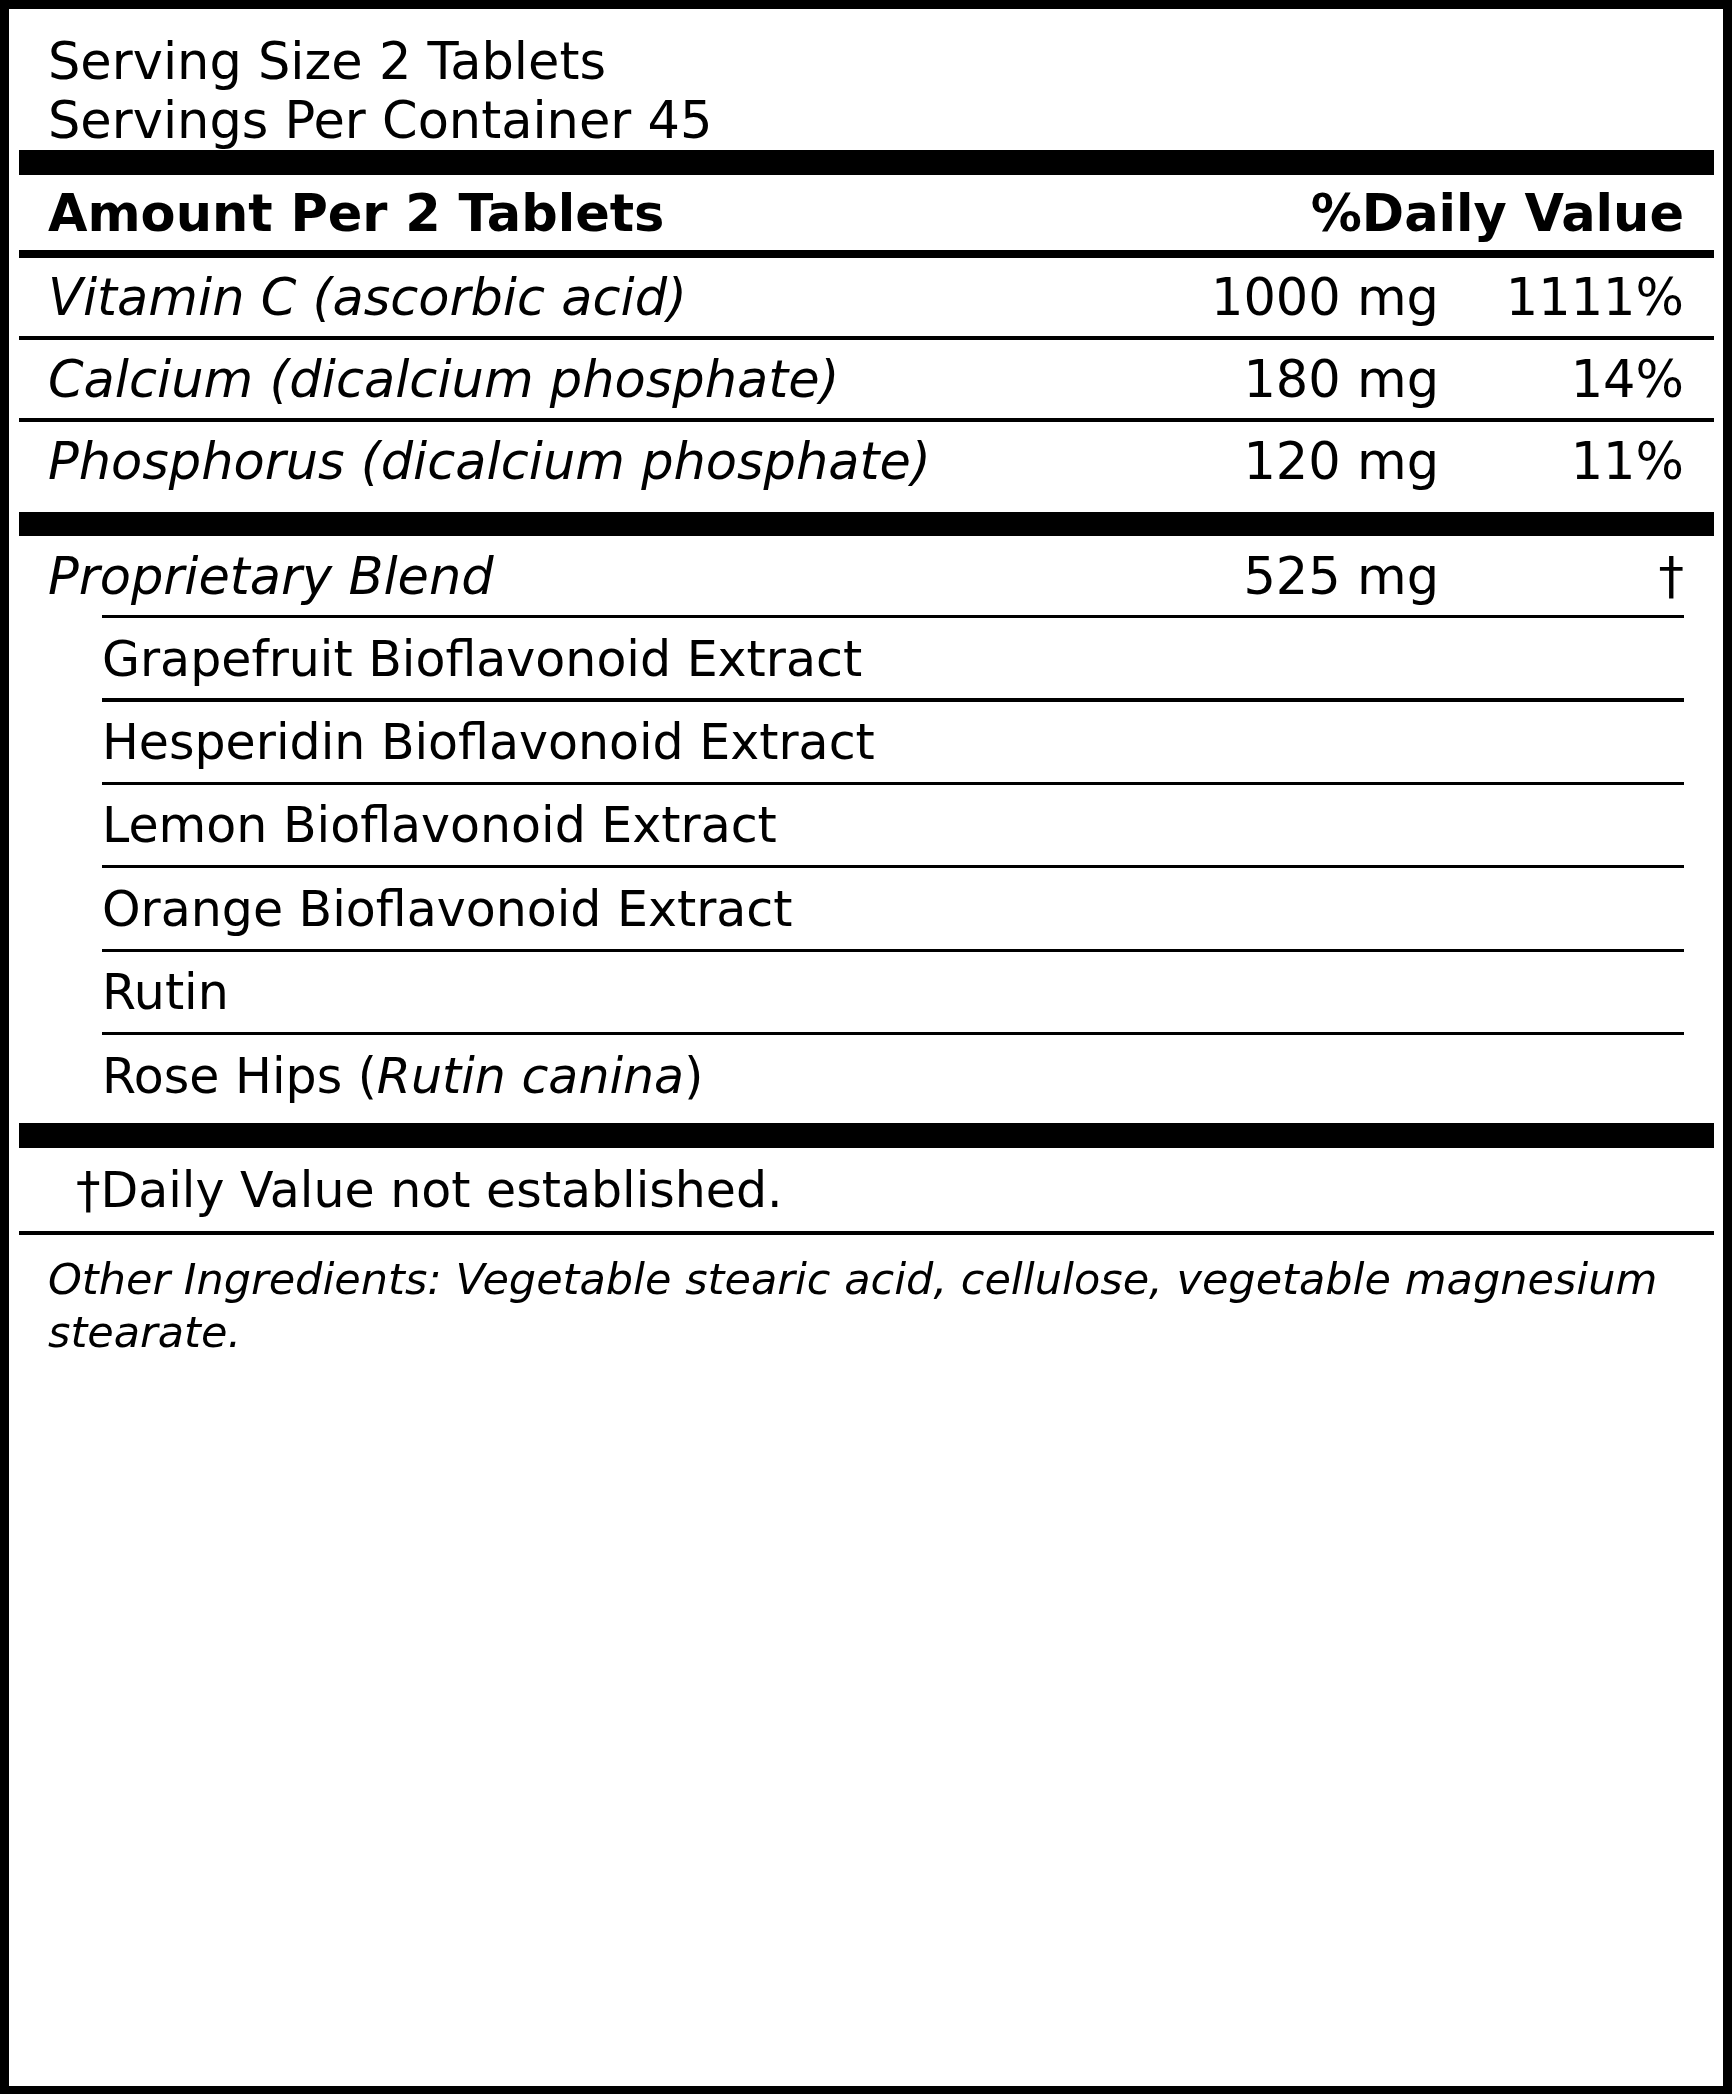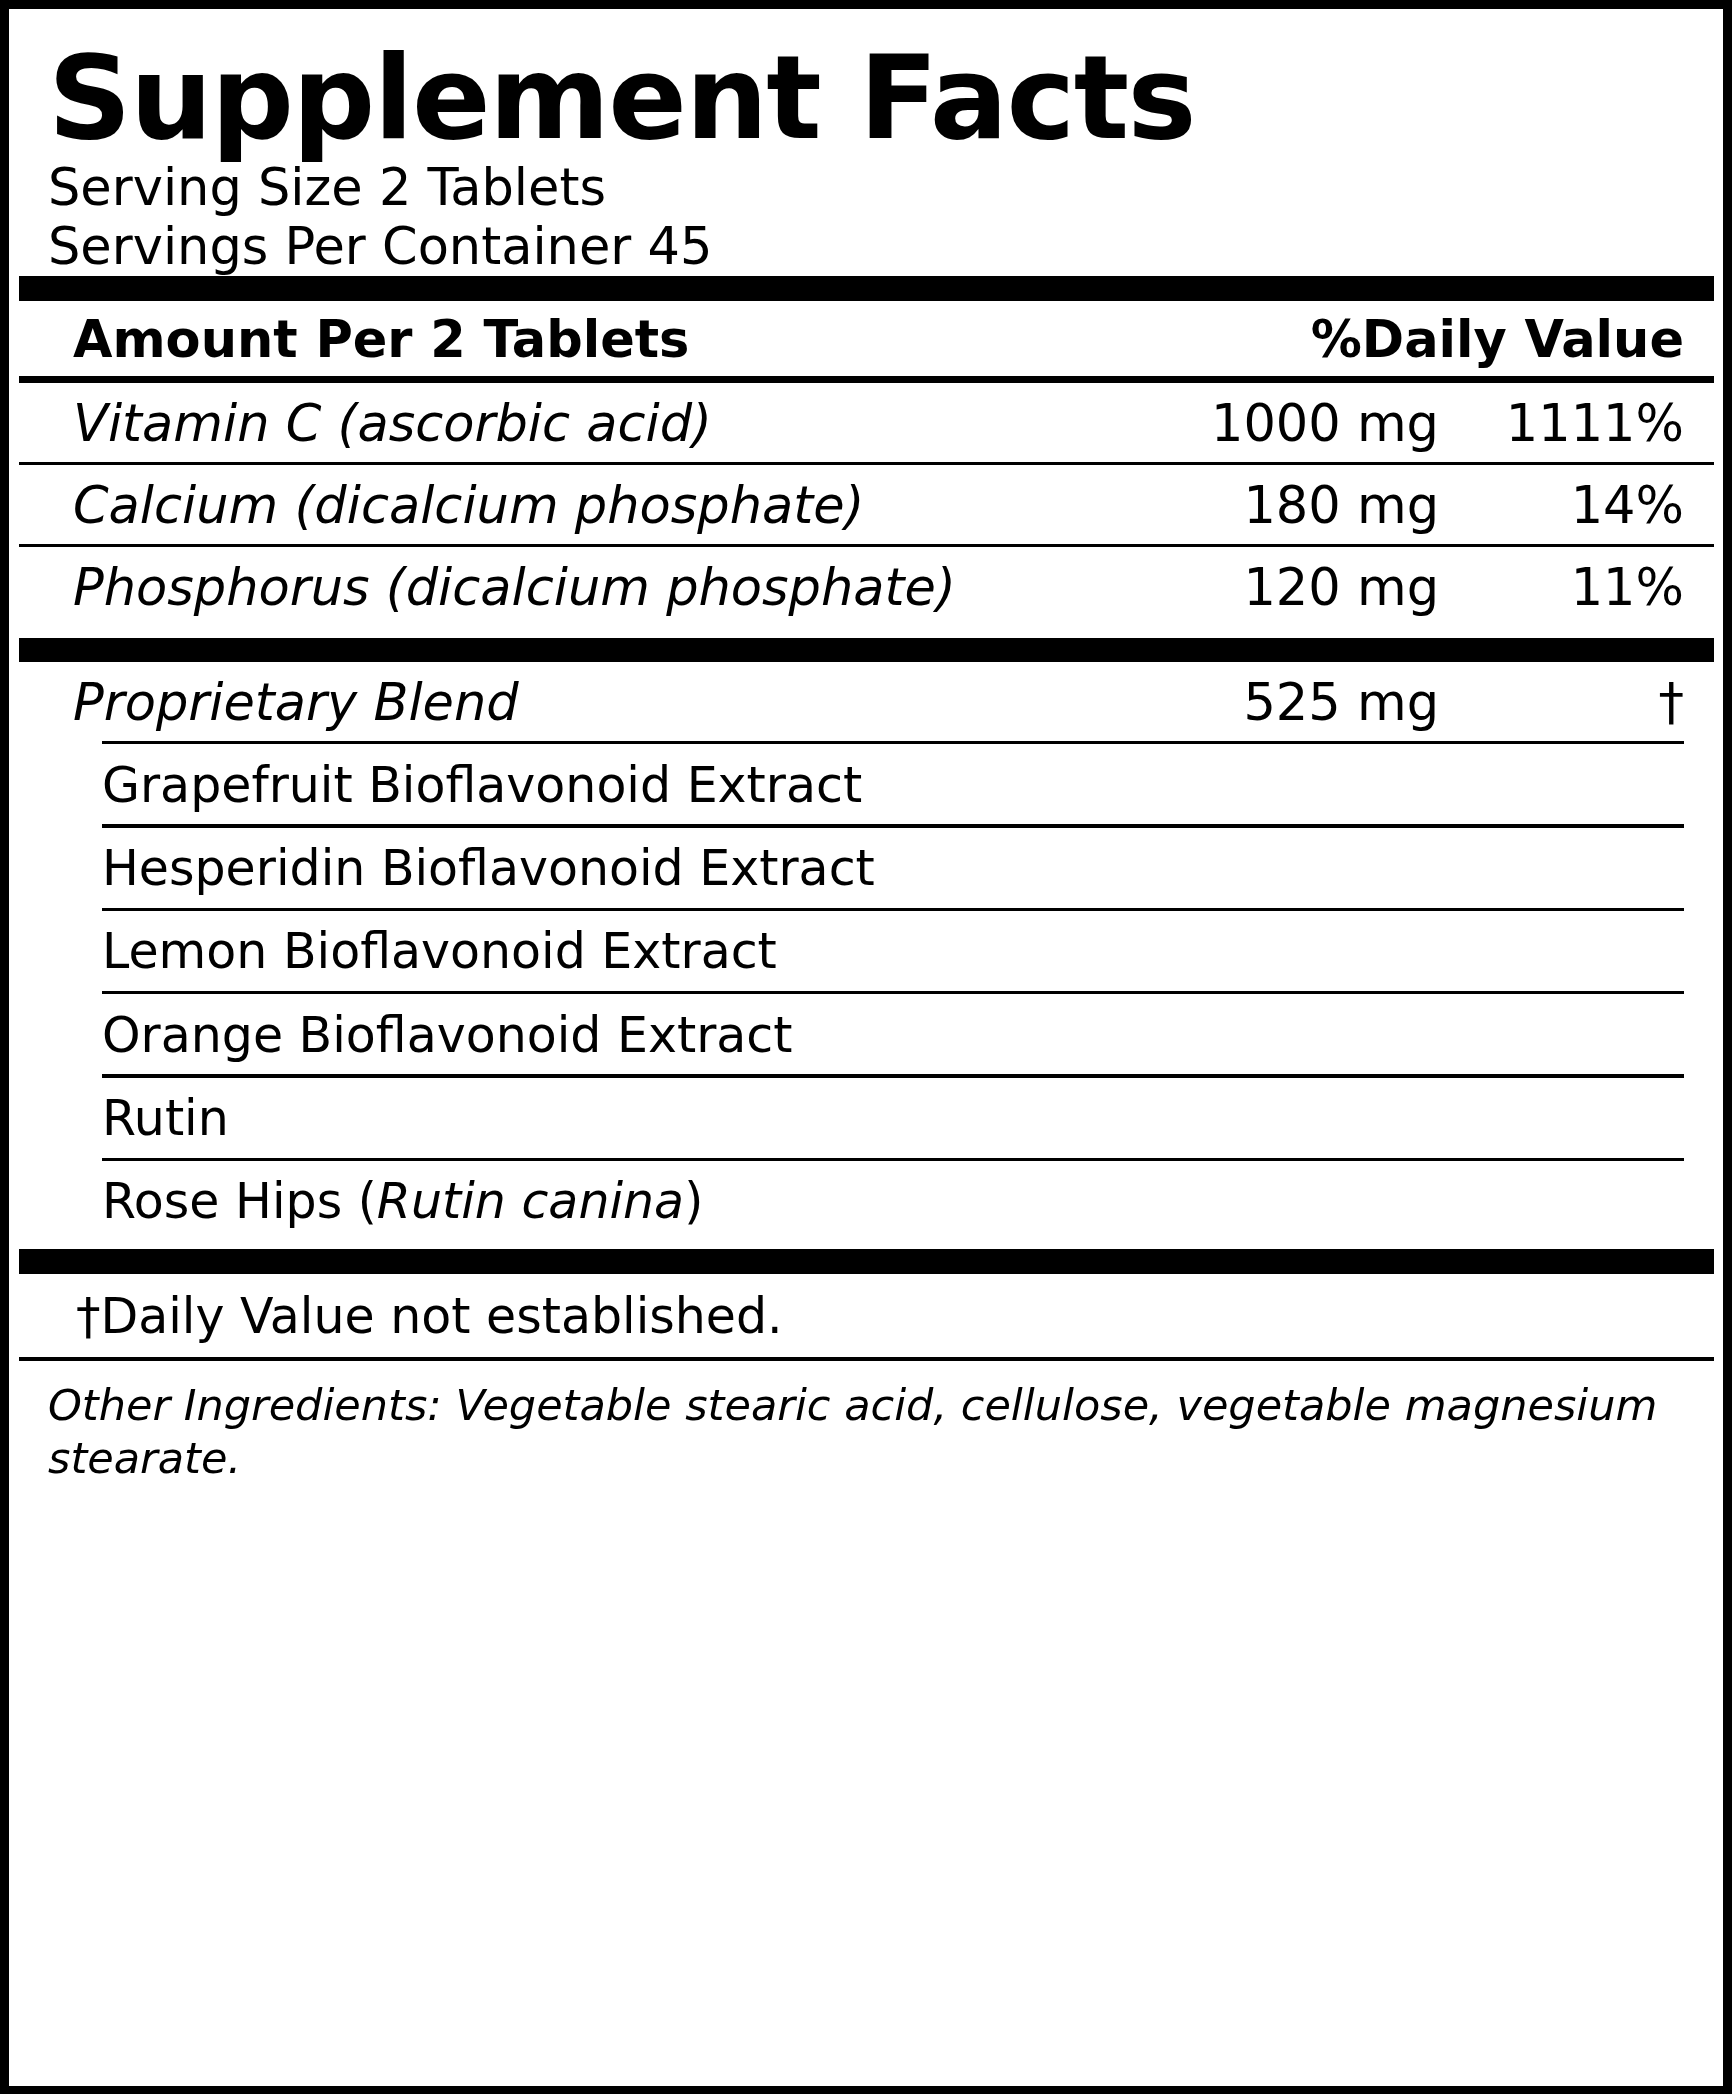--- a/index.html
+++ b/index.html
@@ -59,21 +59,20 @@
     background: #000;
   }
 
   .row {
     display: flex;
     align-items: flex-end;
     font-size: 51px;
     line-height: 1.0;
     padding: 14.7px 0 13px 0;
     white-space: nowrap;
-    margin-left: 25px;
   }
   .row .name {
     flex: 1 1 auto;
     text-align: left;
     font-style: italic;
   }
   .row .amount {
     flex: 0 0 auto;
     text-align: right;
     width: 344px;
@@ -138,21 +137,20 @@
     margin: 0 -29.5px;
   }
   i { font-style: italic; }
 </style>
 </head>
 <body>
 
 <div class="panel">
   <div class="inner">
 
-    <div class="title">Supplement Facts</div>
 
     <div class="serving-line">Serving Size 2 Tablets</div>
     <div class="serving-line">Servings Per Container 45</div>
 
     <div class="rule-thick full-bleed"></div>
 
     <div class="row header-row">
       <div class="left">Amount Per 2 Tablets</div>
       <div class="right">%Daily Value</div>
     </div>

